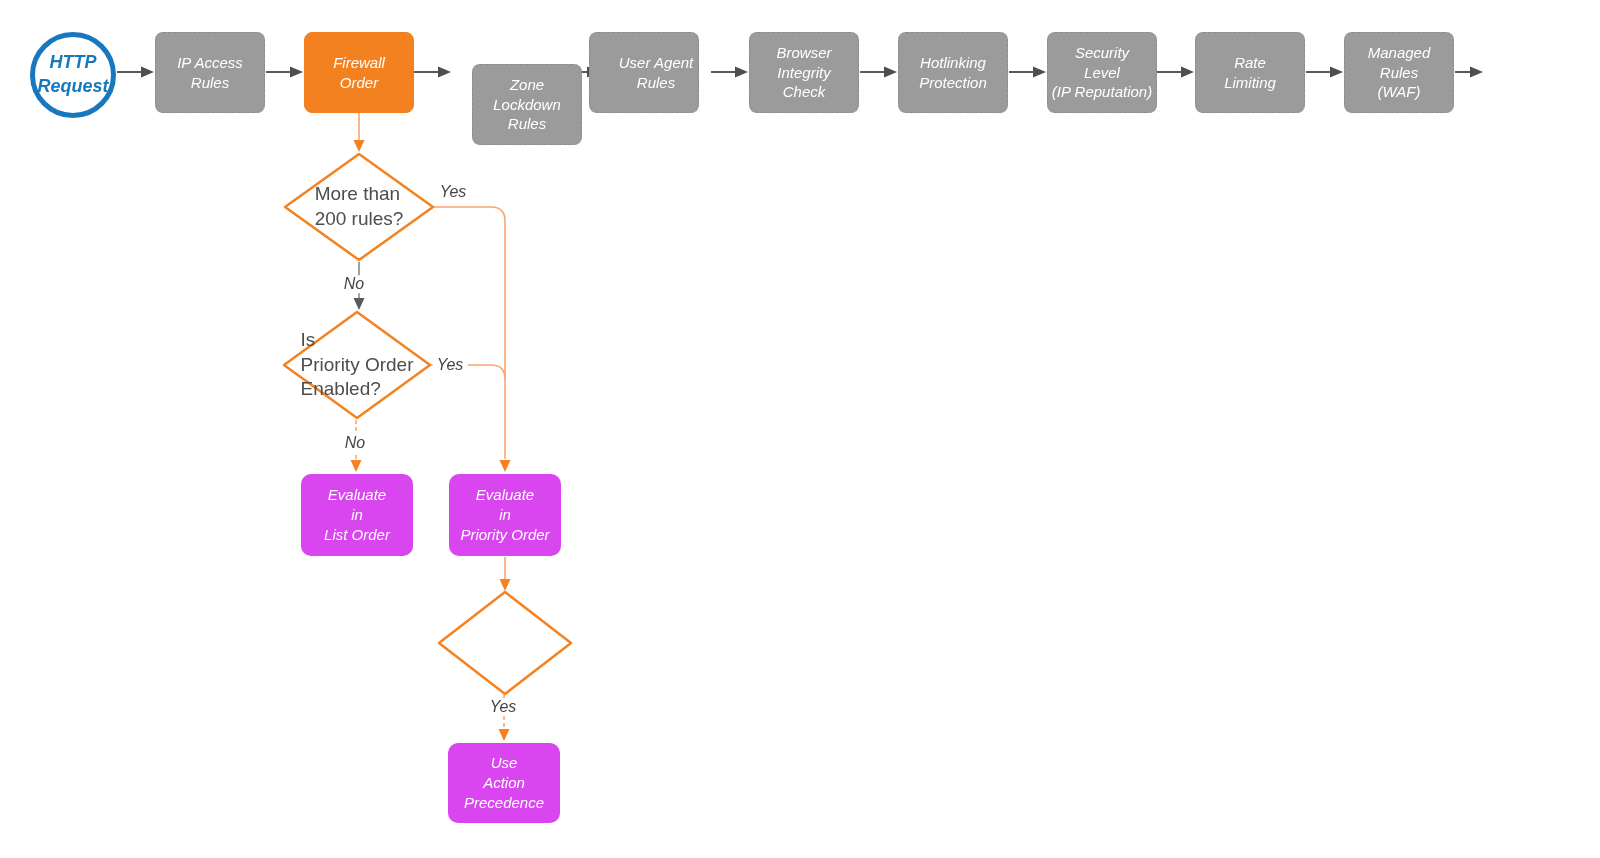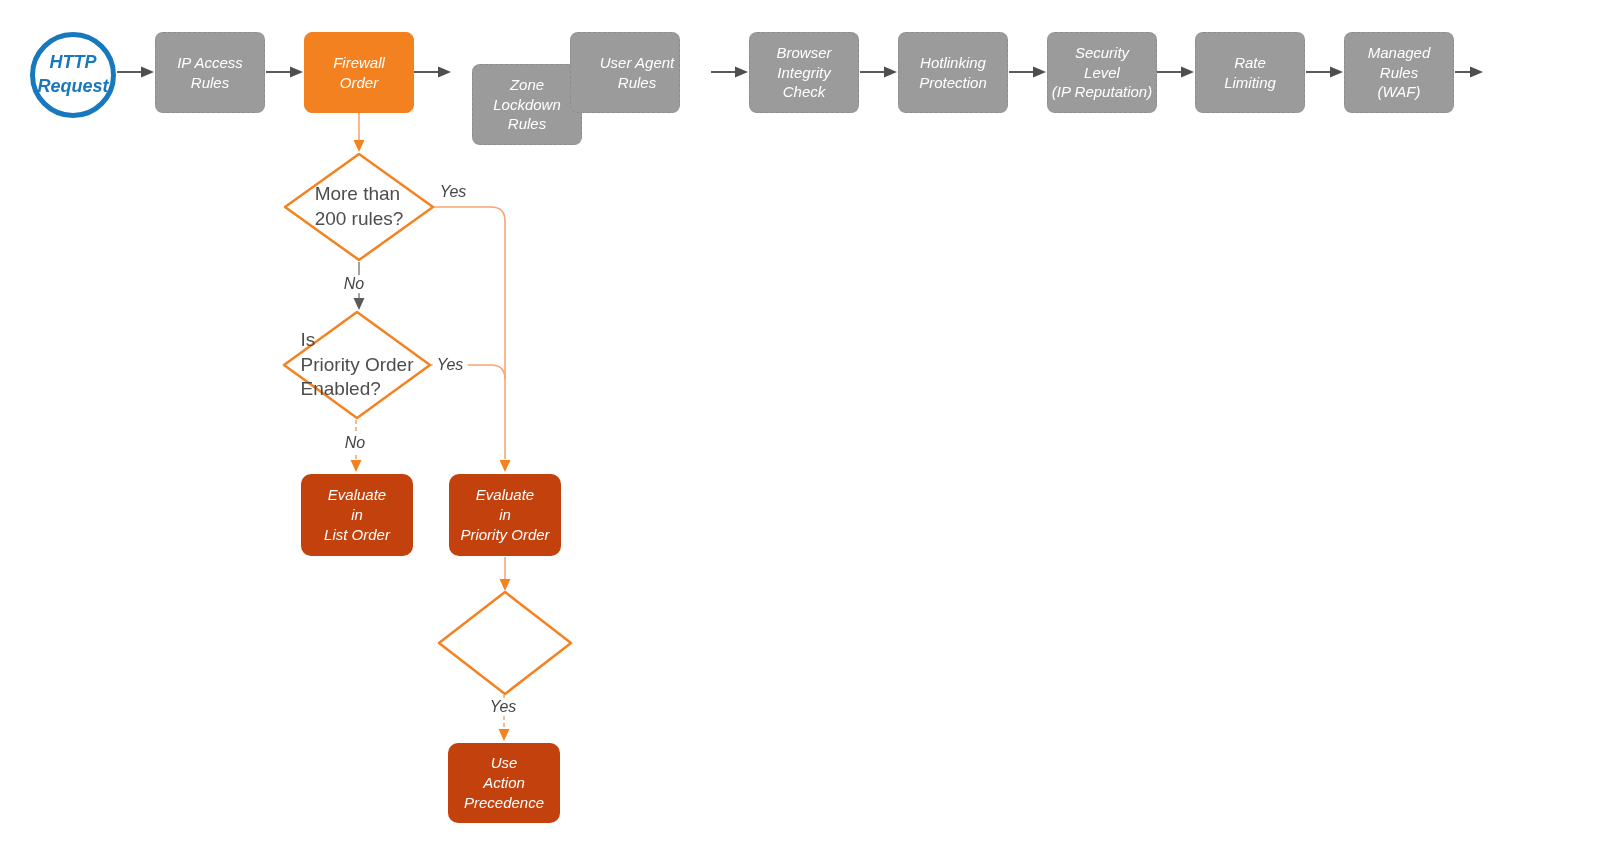--- a/index.html
+++ b/index.html
@@ -18,21 +18,21 @@
   .start-circle { left:30px; top:32px; background:#ffffff; border:5px solid #1878BE; }
   .start-circle .lbl { color:#1878BE; font-weight:bold; font-style:italic; font-size:18px; }
   .end-circle { left:1484px; top:32px; background:#1878BE; }
   .end-circle .lbl { color:#ffffff; font-weight:bold; font-style:italic; font-size:15px; }
 
   .pipeline-box { top:32px; width:110px; height:81px; border-radius:8px;
                   background:#9B9B9B; border:1px dashed #8C8C8C; }
   .pipeline-box .lbl { color:#ffffff; font-style:italic; font-size:15px; }
   .pipeline-box.highlight { background:#F48120; border:1px solid #F48120; }
 
-  .action-box { width:112px; border-radius:10px; background:#c2410c; }
+  .action-box { width:112px; border-radius:10px; background:#d946ef; }
   .action-box .lbl { color:#ffffff; font-style:italic; font-size:15px; }
   #action-list-order    { left:301px; top:474px; height:82px; }
   #action-priority-order{ left:449px; top:474px; height:82px; }
   #action-precedence    { left:448px; top:743px; height:80px;align-items:center; }
 
   .diamond-label { position:absolute; display:flex; align-items:center; justify-content:center;
                    text-align:left; z-index:2; color:#4D4D4D; font-size:19px; }
   .diamond-label .lbl { white-space:pre-line; line-height:1.3; }
   #d1-label { left:285px; top:154px; width:148px; height:106px; }
   #d2-label { left:284px; top:312px; width:146px; height:106px; }
@@ -140,21 +140,21 @@
     </div>
       <div class="node pipeline-box highlight" style="left: 304px;">
       <div class="lbl">Firewall
 Order</div>
     </div>
       <div class="node pipeline-box" style="left: 472px; margin-top: 32px;">
       <div class="lbl">Zone
 Lockdown
 Rules</div>
     </div>
-      <div class="node pipeline-box" style="left: 570px; padding-left: 24px;">
+      <div class="node pipeline-box" style="left: 589px; padding-left: 24px;">
       <div class="lbl">User Agent
 Rules</div>
     </div>
       <div class="node pipeline-box" style="left: 749px;">
       <div class="lbl">Browser
 Integrity
 Check</div>
     </div>
       <div class="node pipeline-box" style="left: 898px;">
       <div class="lbl">Hotlinking

